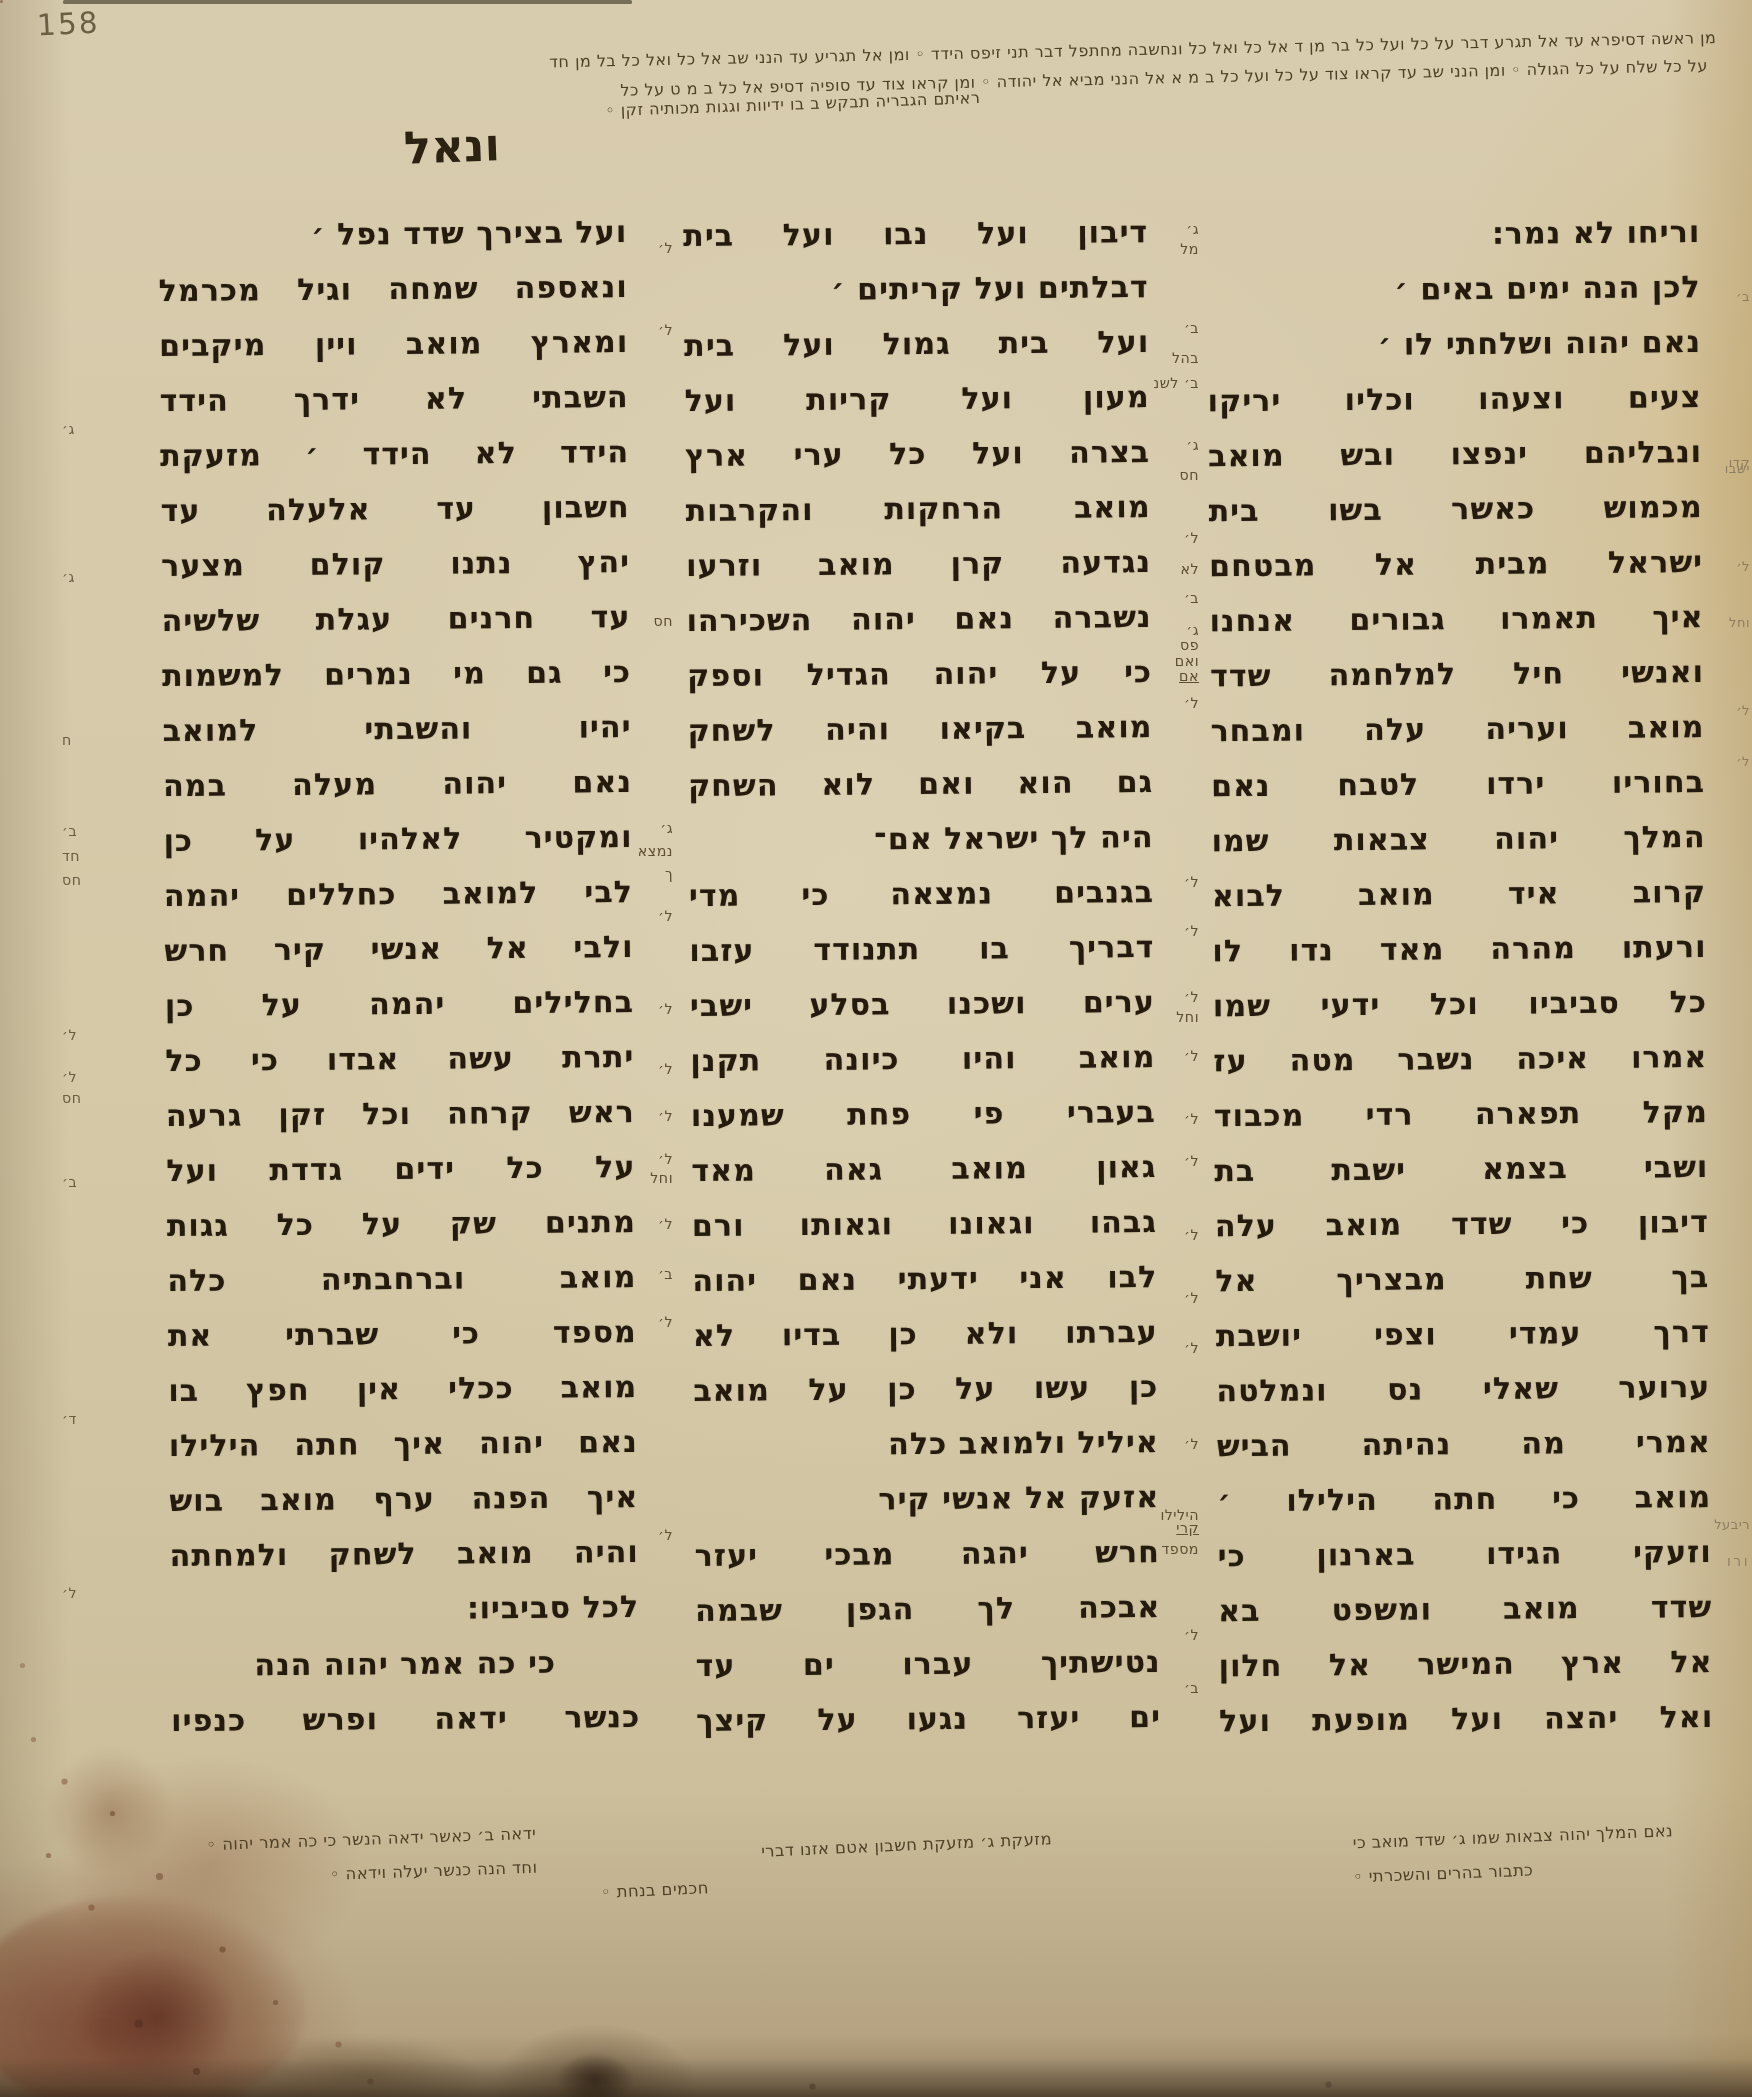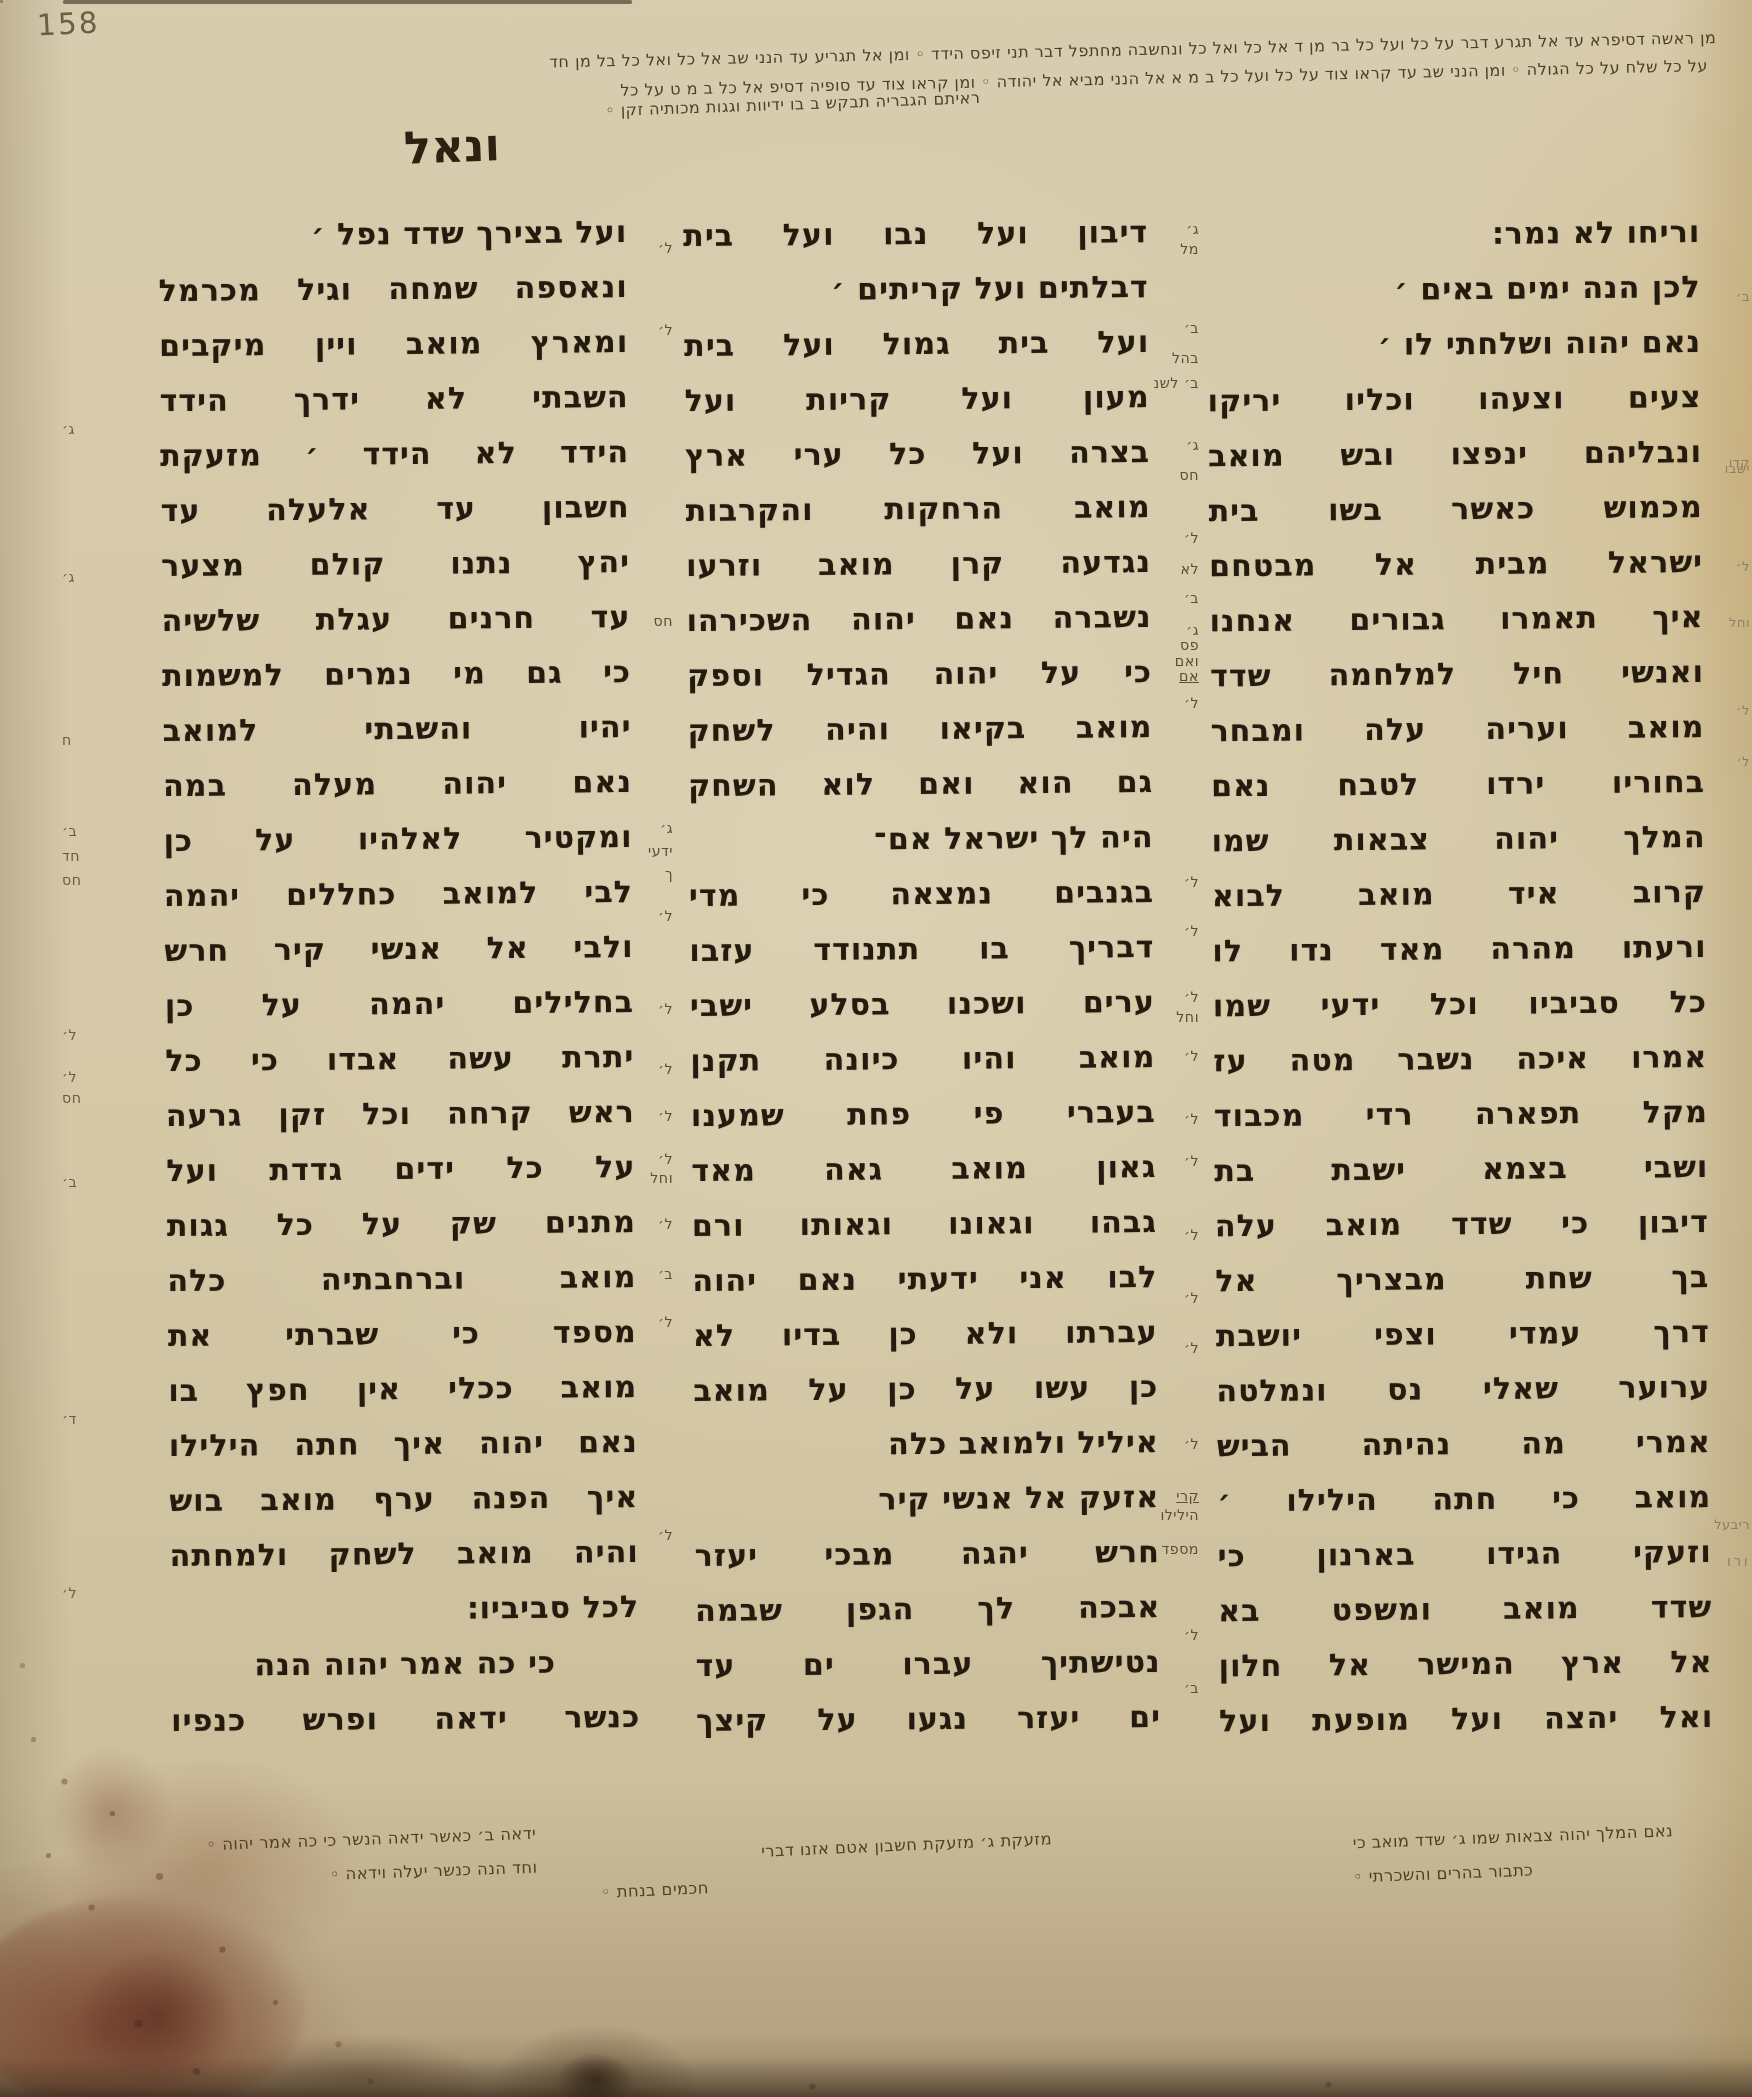--- a/index.html
+++ b/index.html
@@ -222,30 +222,30 @@
       <div class="note" style="top: 1009px;">וחל</div>
       <div class="note" style="top: 1048px;">ל׳</div>
       <div class="note" style="top: 1111px;">ל׳</div>
       <div class="note" style="top: 1153px;">ל׳</div>
       <div class="note" style="top: 1227px;">ל׳</div>
       <div class="note" style="top: 1290px;">ל׳</div>
       <div class="note" style="top: 1340px;">ל׳</div>
       <div class="note" style="top: 1436px;">ל׳</div>
       <div class="note" style="top: 1507px;">הילילו</div>
       <div class="note" style="top: 1541px;">מספד</div>
-      <div class="note" style="top: 1488px; text-decoration: underline;">קרי</div>
+      <div class="note" style="top: 1520px; text-decoration: underline;">קרי</div>
       <div class="note" style="top: 1627px;">ל׳</div>
       <div class="note" style="top: 1680px;">ב׳</div>
     </div>
   <div class="strip strip-gutter-left">
       <div class="note" style="top: 240px;">ל׳</div>
       <div class="note" style="top: 322px;">ל׳</div>
       <div class="note" style="top: 613px;">חס</div>
       <div class="note" style="top: 820px;">ג׳</div>
-      <div class="note" style="top: 843px;">ידעי</div>
+      <div class="note" style="top: 843px;">נמצא</div>
       <div class="note" style="top: 866px;">ך</div>
       <div class="note" style="top: 908px;">ל׳</div>
       <div class="note" style="top: 1001px;">ל׳</div>
       <div class="note" style="top: 1061px;">ל׳</div>
       <div class="note" style="top: 1108px;">ל׳</div>
       <div class="note" style="top: 1151px;">ל׳</div>
       <div class="note" style="top: 1170px;">וחל</div>
       <div class="note" style="top: 1216px;">ל׳</div>
       <div class="note" style="top: 1266px;">ב׳</div>
       <div class="note" style="top: 1314px;">ל׳</div>

